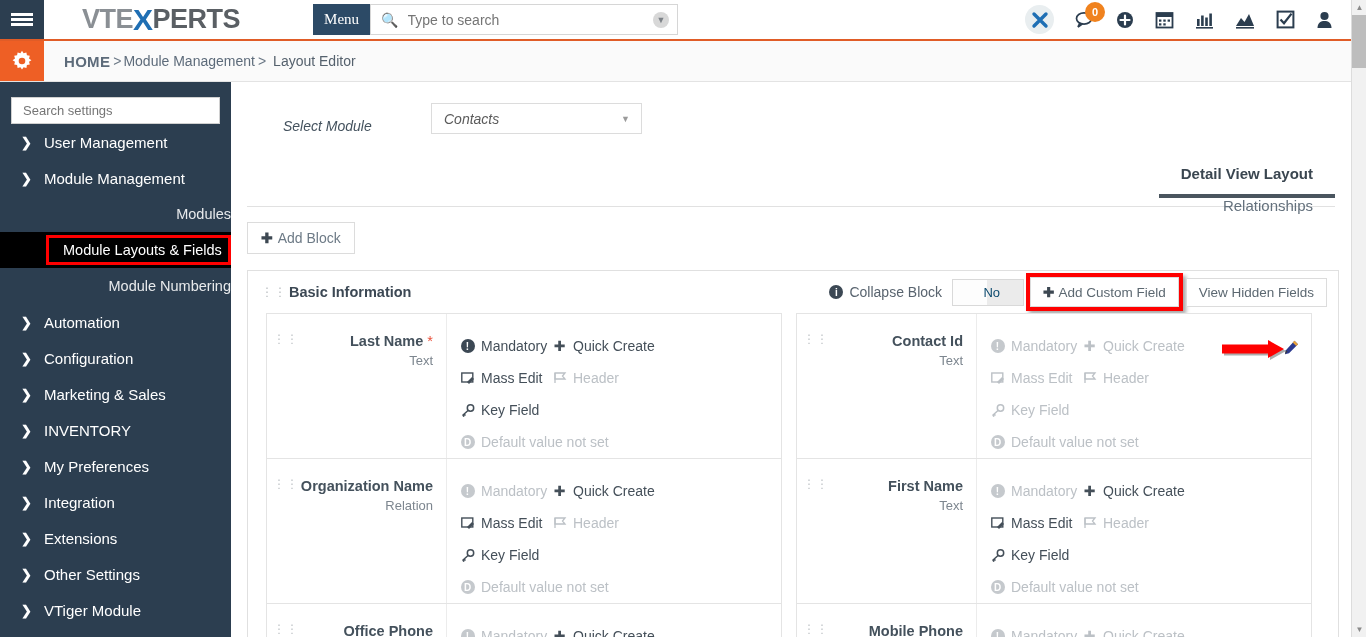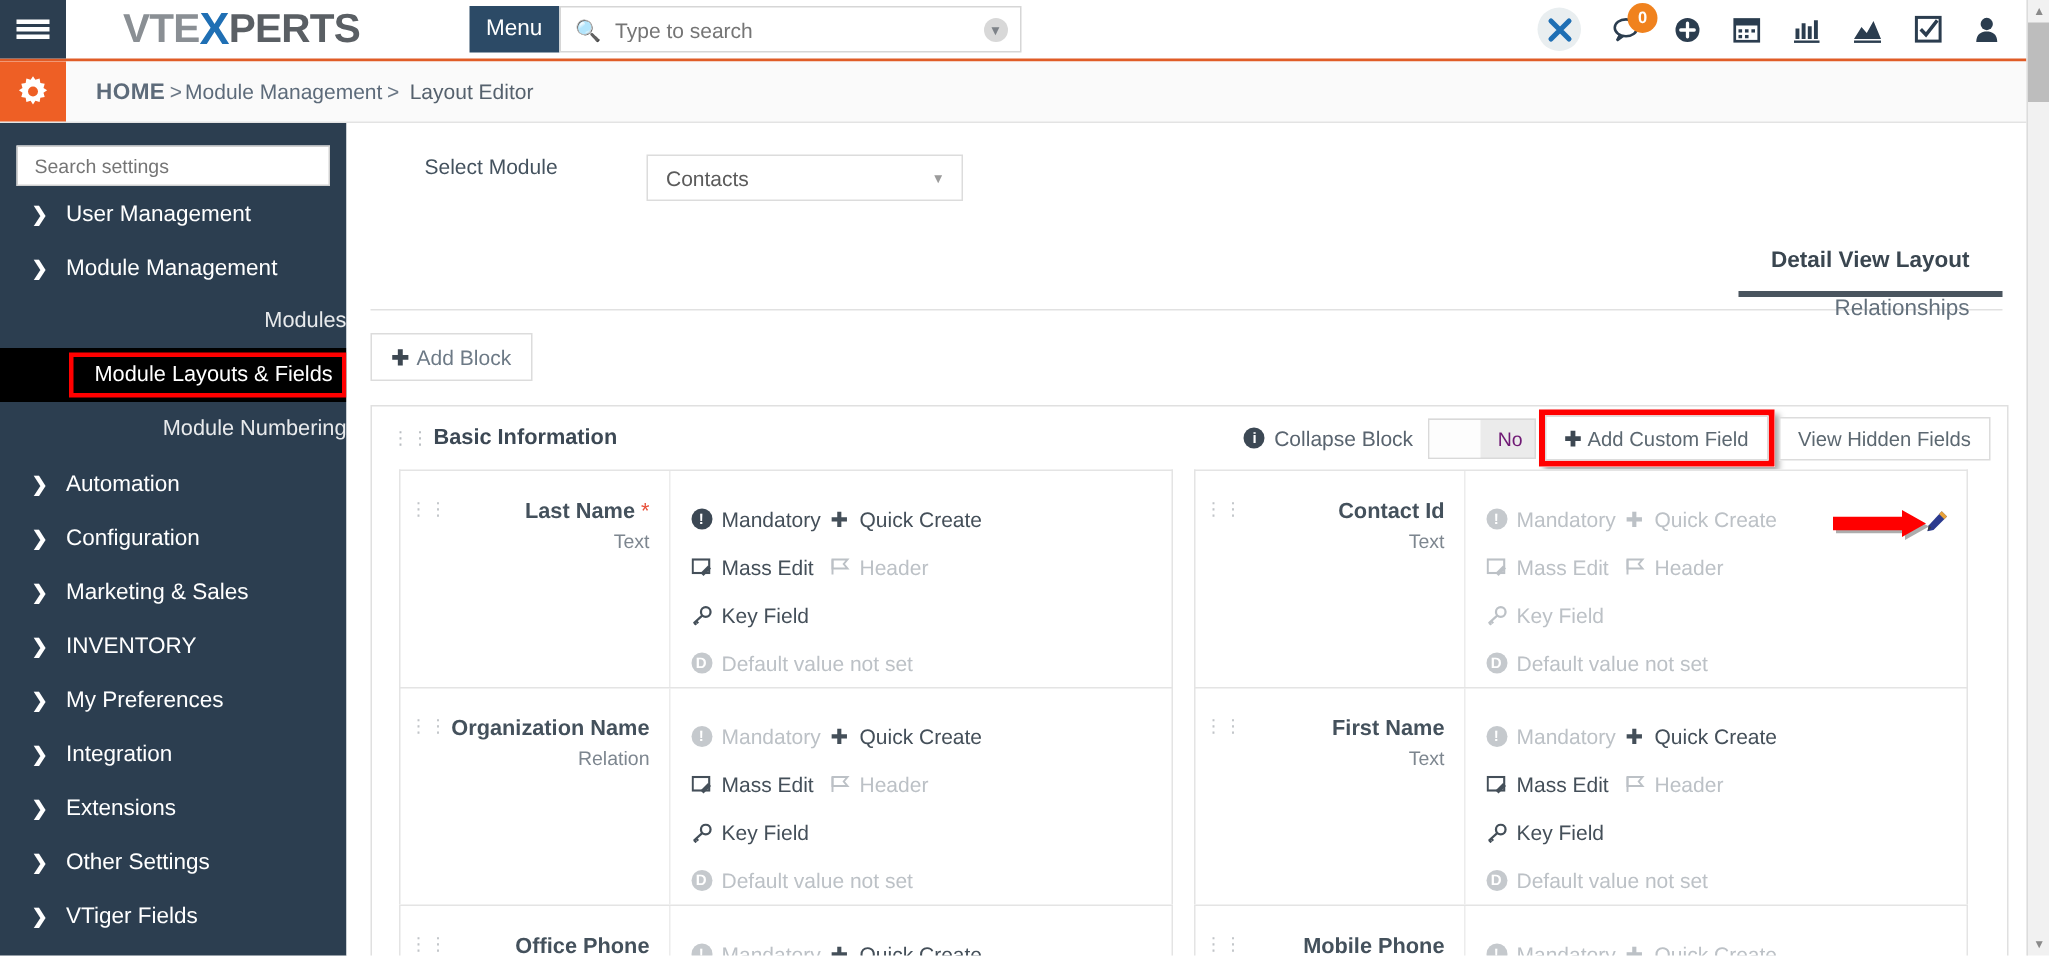--- a/index.html
+++ b/index.html
@@ -29,21 +29,21 @@
     flex: 0 0 auto; user-select: none;
   }
   #brand .b1 { font-size: 27px; font-weight: bold; color: #8a8f94; letter-spacing: -0.5px;}
   #brand .bx { font-size: 30px; font-weight: bold; color: #1f6fb4; letter-spacing: -0.5px;}
   #brand .b2 { font-size: 27px; font-weight: bold; color: #5a5f64; letter-spacing: -0.5px;}
 
   #search-wrap { display:flex; align-items:center; margin-left: 53px; }
   #menu-button {
     background: #2c4a66; color:#fff; font-size: 15px;
     padding: 6px 11px 7px 11px; height: 31px; line-height: 18px;
-    display:flex; align-items:center; cursor: pointer;
+    display:flex; align-items:center; cursor: pointer; font-family: Liberation Serif, serif;
   }
   #search-box {
     width: 308px; height: 31px; border: 1px solid #d6d6d6; background:#fff;
     display:flex; align-items:center; padding: 0 8px 0 10px; position: relative;
   }
   #search-icon { color:#9aa0a6; font-size: 14px; margin-right: 7px; }
   #search-input {
     border:0; outline:0; flex:1; font-size: 14px; color:#9aa0a6;
     font-family: "Liberation Sans", sans-serif; background: transparent;
   }
@@ -114,21 +114,21 @@
     height: 30px; display:flex; align-items:center;
     padding-left: 14px; width: 185px; margin-left: 40px;
     font-size: 14.5px;
   }
 
   
   #content {
     position:absolute; top: 82px; left: 231px; width: 1120px; height: 555px;
     background:#ffffff; overflow:hidden;
   }
-  #module-row { display:flex; align-items:flex-start; padding: 21px 11px 0 52px; }
+  #module-row { display:flex; align-items:flex-end; padding: 21px 11px 0 52px; font-style: italic; }
   #select-module-label { font-size: 14px; color:#44525e; width: 148px; }
   #module-select {
     width: 211px; height: 31px; border:1px solid #dcdcdc; background:#fff;
     display:flex; align-items:center; justify-content:space-between;
     padding: 0 11px 0 12px; font-size: 14px; color:#5b5b5b; cursor:pointer;
   }
   #module-select .caret { color:#9b9b9b; font-size: 9px; }
 
   #tabs {
     margin: 31px 0 0 16px; width: 1088px; border-bottom: 1px solid #e1e1e1;
@@ -164,21 +164,21 @@
   }
   .info-dot {
     width:14px; height:14px; border-radius:50%; background:#3c4854; color:#fff;
     font-size:10px; font-weight:bold; display:flex; align-items:center; justify-content:center;
   }
   #toggle-switch {
     width: 72px; height: 27px; border:1px solid #d9d9d9; background:#ebebeb;
     display:flex; align-items:center; justify-content:flex-end; position:relative; cursor:pointer;
   }
   #toggle-knob { position:absolute; left:0; top:0; width: 34px; height: 25px; background:#fdfdfd; }
-  #toggle-text { font-size: 13px; color:#701a75; padding-right: 8px; z-index:1; }
+  #toggle-text { font-size: 13px; color:#0c4a6e; padding-right: 23px; z-index:1; }
   #add-custom-wrap {
     border: 4px solid #ff0000; margin-left: 2px; padding: 0; display:flex;
     box-shadow: 3px 3px 4px rgba(0,0,0,0.35);
   }
   #add-custom-field {
     border:1px solid #dcdcdc; background:#fff; color:#5c6871; font-size: 13.5px;
     padding: 6px 12px; cursor:pointer; display:flex; align-items:center; gap:4px; white-space:nowrap;
   }
   #add-custom-field .plus { color:#3d4852; font-weight:bold; }
   #view-hidden-fields {
@@ -402,21 +402,21 @@
   <div class="nav-item">
     <span class="chev">❯</span>
     <span>Extensions</span>
   </div>
   <div class="nav-item">
     <span class="chev">❯</span>
     <span>Other Settings</span>
   </div>
   <div class="nav-item">
     <span class="chev">❯</span>
-    <span>VTiger Fields</span>
+    <span>VTiger Module</span>
   </div>
 </div>
 
 <div id="content">
 
   <div id="module-row">
     <div id="select-module-label">Select Module</div>
     <div id="module-select">
       <span>Contacts</span>
       <span class="caret">▼</span>

